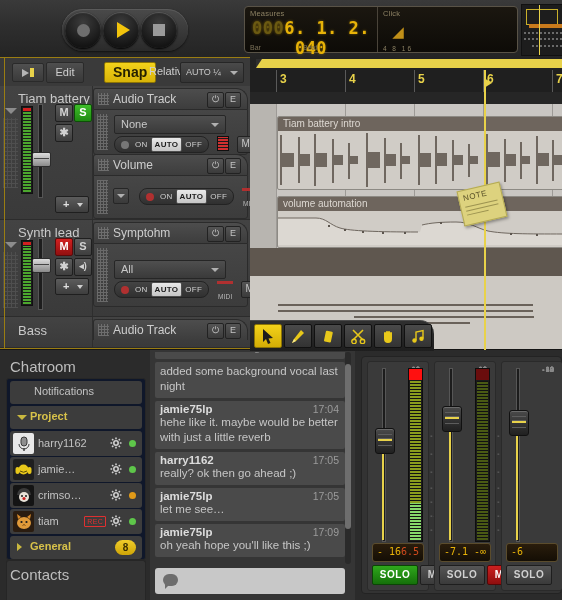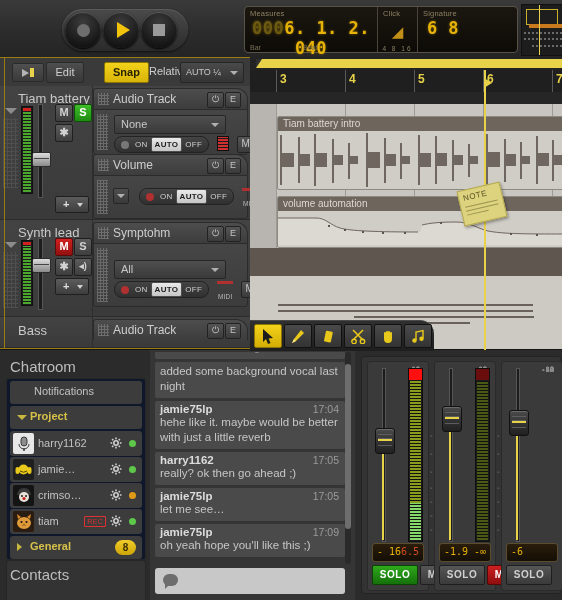--- a/index.html
+++ b/index.html
@@ -55,21 +55,21 @@
   .tb-arrow{position:absolute;left:12px;top:5px;width:30px;height:17px;
     background:linear-gradient(180deg,#505050,#3a3a3a);border:1px solid #2a2a2a;border-radius:2px;
     display:flex;align-items:center;justify-content:center;cursor:pointer;}
   .tb-arrow .a1{width:0;height:0;border-left:7px solid #b5b5b5;border-top:4px solid transparent;border-bottom:4px solid transparent;}
   .tb-arrow .a2{width:4px;height:9px;background:#e8d24a;margin-left:1px;}
   .tb-edit{position:absolute;left:46px;top:4px;width:36px;height:19px;
     background:linear-gradient(180deg,#4e4e4e,#383838);border:1px solid #2a2a2a;border-radius:2px;
     color:#cfcfcf;font-size:11px;text-align:center;line-height:19px;cursor:pointer;}
   .tb-snap{position:absolute;left:104px;top:4px;height:19px;line-height:19px;padding:0 8px;
     background:linear-gradient(180deg,#f3d21a,#d8b408);border:1px solid #8c7405;border-radius:2px;
-    color:#241f00;font-size:11px;font-weight:bold;cursor:pointer;}
+    color:#241f00;font-size:14px;font-weight:bold;cursor:pointer;}
   .tb-rel{position:absolute;left:144px;top:4px;height:19px;line-height:19px;padding:0 5px;
     color:#cfcfcf;font-size:11px;cursor:pointer;}
   .tb-auto{position:absolute;left:180px;top:4px;width:62px;height:19px;
     background:linear-gradient(180deg,#4a4a4a,#343434);border:1px solid #262626;border-radius:2px;
     cursor:pointer;}
   .tb-auto span{position:absolute;left:5px;top:4px;font-size:9px;color:#c8c8c8;}
   .tb-auto .car{position:absolute;right:5px;top:8px;width:0;height:0;
     border-left:4px solid transparent;border-right:4px solid transparent;border-top:4px solid #b0b0b0;}
 
   
@@ -274,24 +274,20 @@
         <div class="lcd-val">
           <span class="dim">000</span><span>6.</span> <span>1. 2. 040</span>
         </div>
         <div class="lcd-sub" style="left:5px">Bar</div>
         <div class="lcd-sub" style="left:58px">Beat</div>
       </div>
       <div class="lcd-seg seg-click">
         <div class="lcd-lbl">Click</div>
         <div class="click-glyph">◢</div>
         <div class="click-sub">4 8 16</div>
-      </div>
-      <div class="lcd-seg seg-sig">
-        <div class="lcd-lbl">Signature</div>
-        <div class="lcd-val">6 8</div>
       </div>
     </div>
 
     <div class="minimap">
       <div class="mm-sel"></div>
       <div class="mm-orange"></div>
       <div class="mm-dash" style="left:2px;top:27px;width:38px;"></div>
       <div class="mm-dash" style="left:2px;top:33px;width:38px;"></div>
       <div class="mm-dash" style="left:10px;top:40px;width:30px;"></div>
       <div class="mm-play"></div>
@@ -829,21 +825,21 @@
           <span style="position:absolute;right:0;top:66px;font-size:7px;color:#8b8b8b;font-family:'DejaVu Sans Mono',monospace">-12</span>
           <span style="position:absolute;right:0;top:84px;font-size:7px;color:#8b8b8b;font-family:'DejaVu Sans Mono',monospace">-15</span>
           <span style="position:absolute;right:0;top:102px;font-size:7px;color:#8b8b8b;font-family:'DejaVu Sans Mono',monospace">-18</span>
           <span style="position:absolute;right:0;top:118px;font-size:7px;color:#8b8b8b;font-family:'DejaVu Sans Mono',monospace">-20</span>
           <span style="position:absolute;right:0;top:132px;font-size:7px;color:#8b8b8b;font-family:'DejaVu Sans Mono',monospace">-30</span>
           <span style="position:absolute;right:0;top:146px;font-size:7px;color:#8b8b8b;font-family:'DejaVu Sans Mono',monospace">-40</span>
           <span style="position:absolute;right:0;top:160px;font-size:7px;color:#8b8b8b;font-family:'DejaVu Sans Mono',monospace">-60</span>
           <span style="position:absolute;right:0;top:172px;font-size:7px;color:#8b8b8b;font-family:'DejaVu Sans Mono',monospace">-∞</span>
         </div>
         <div class="val-box">
-          <span class="val-l">-1.9</span>
+          <span class="val-l">-7.1</span>
           <span class="val-r" style="color:#e8b308">-∞</span>
         </div>
         <div class="sm" style="left:4px">SOLO</div>
         <div class="sm mute-on" style="left:52px;width:44px">MUTE</div>
       </div>
 
       <div class="strip" style="left:139px">
         <div class="sc-line"></div>
         <div class="sc-knob" style="top:48px">
             <b style="top:5px"></b>

